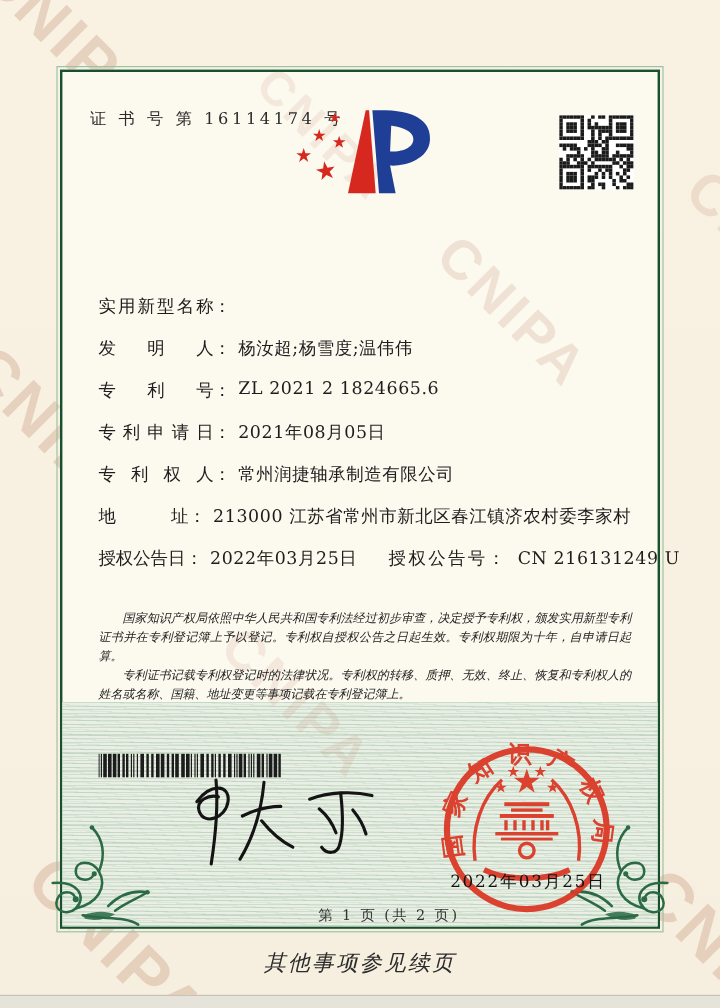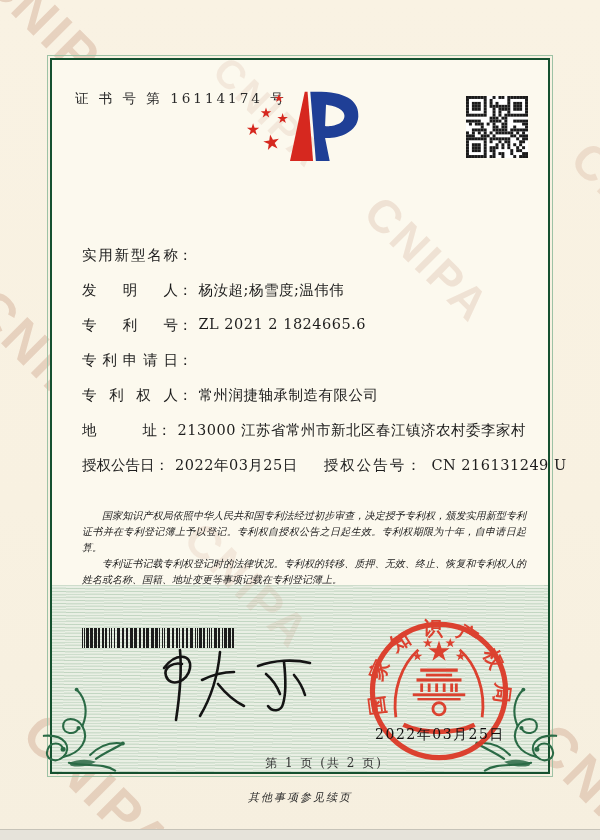--- a/index.html
+++ b/index.html
@@ -35,21 +35,21 @@
   .director{left:36px;top:614px;font-family:"Liberation Sans",sans-serif;font-size:15px;
             font-weight:600;color:#1b1b1b;line-height:27px;letter-spacing:2px;}
   .signature{left:84px;top:582px;z-index:2;}
   .seal{left:312px;top:556px;opacity:.95;z-index:2;}
   .seal-date{left:310px;top:666px;width:156px;text-align:center;font-size:14px;color:#111;
              letter-spacing:1.5px;font-weight:500;z-index:3;}
   .page-info{left:0;right:0;top:695px;text-align:center;font-size:12px;color:#333;letter-spacing:2px;margin-left:48px;}
   .corner{position:absolute;z-index:1;}
   .corner.bl{left:-12px;bottom:-12px;}
   .corner.br{right:-12px;bottom:-12px;transform:scaleX(-1);}
-  .footer-note{position:absolute;left:0;right:0;top:790px;text-align:center;font-size:11px;
+  .footer-note{position:absolute;left:0;right:0;top:790px;text-align:center;font-size:18px;
                font-style:italic;color:#2b2b2b;letter-spacing:2px;z-index:1;}
   .bottom-strip{position:absolute;left:0;right:0;bottom:0;height:10px;background:#e6e3da;
                 border-top:1px solid #c6c3b8;z-index:1;}
 </style>
 </head>
 <body>
 
 <div class="page">
 
   <svg width="0" height="0" style="position:absolute" aria-hidden="true">
@@ -381,20 +381,21 @@
         <span class="fvalue">杨汝超;杨雪度;温伟伟</span>
       </div>
       <div class="frow">
         <span class="flabel">专利号</span>
           <span class="fcolon">：</span>
         <span class="fvalue">ZL 2021 2 1824665.6</span>
       </div>
       <div class="frow">
         <span class="flabel">专利申请日</span>
           <span class="fcolon">：</span>
+        <span class="fvalue">2021年08月05日</span>
       </div>
       <div class="frow">
         <span class="flabel">专利权人</span>
           <span class="fcolon">：</span>
         <span class="fvalue">常州润捷轴承制造有限公司</span>
       </div>
       <div class="frow">
         <span class="flabel">地址</span>
           <span class="fcolon">：</span>
         <span class="fvalue">213000 江苏省常州市新北区春江镇济农村委李家村</span>

